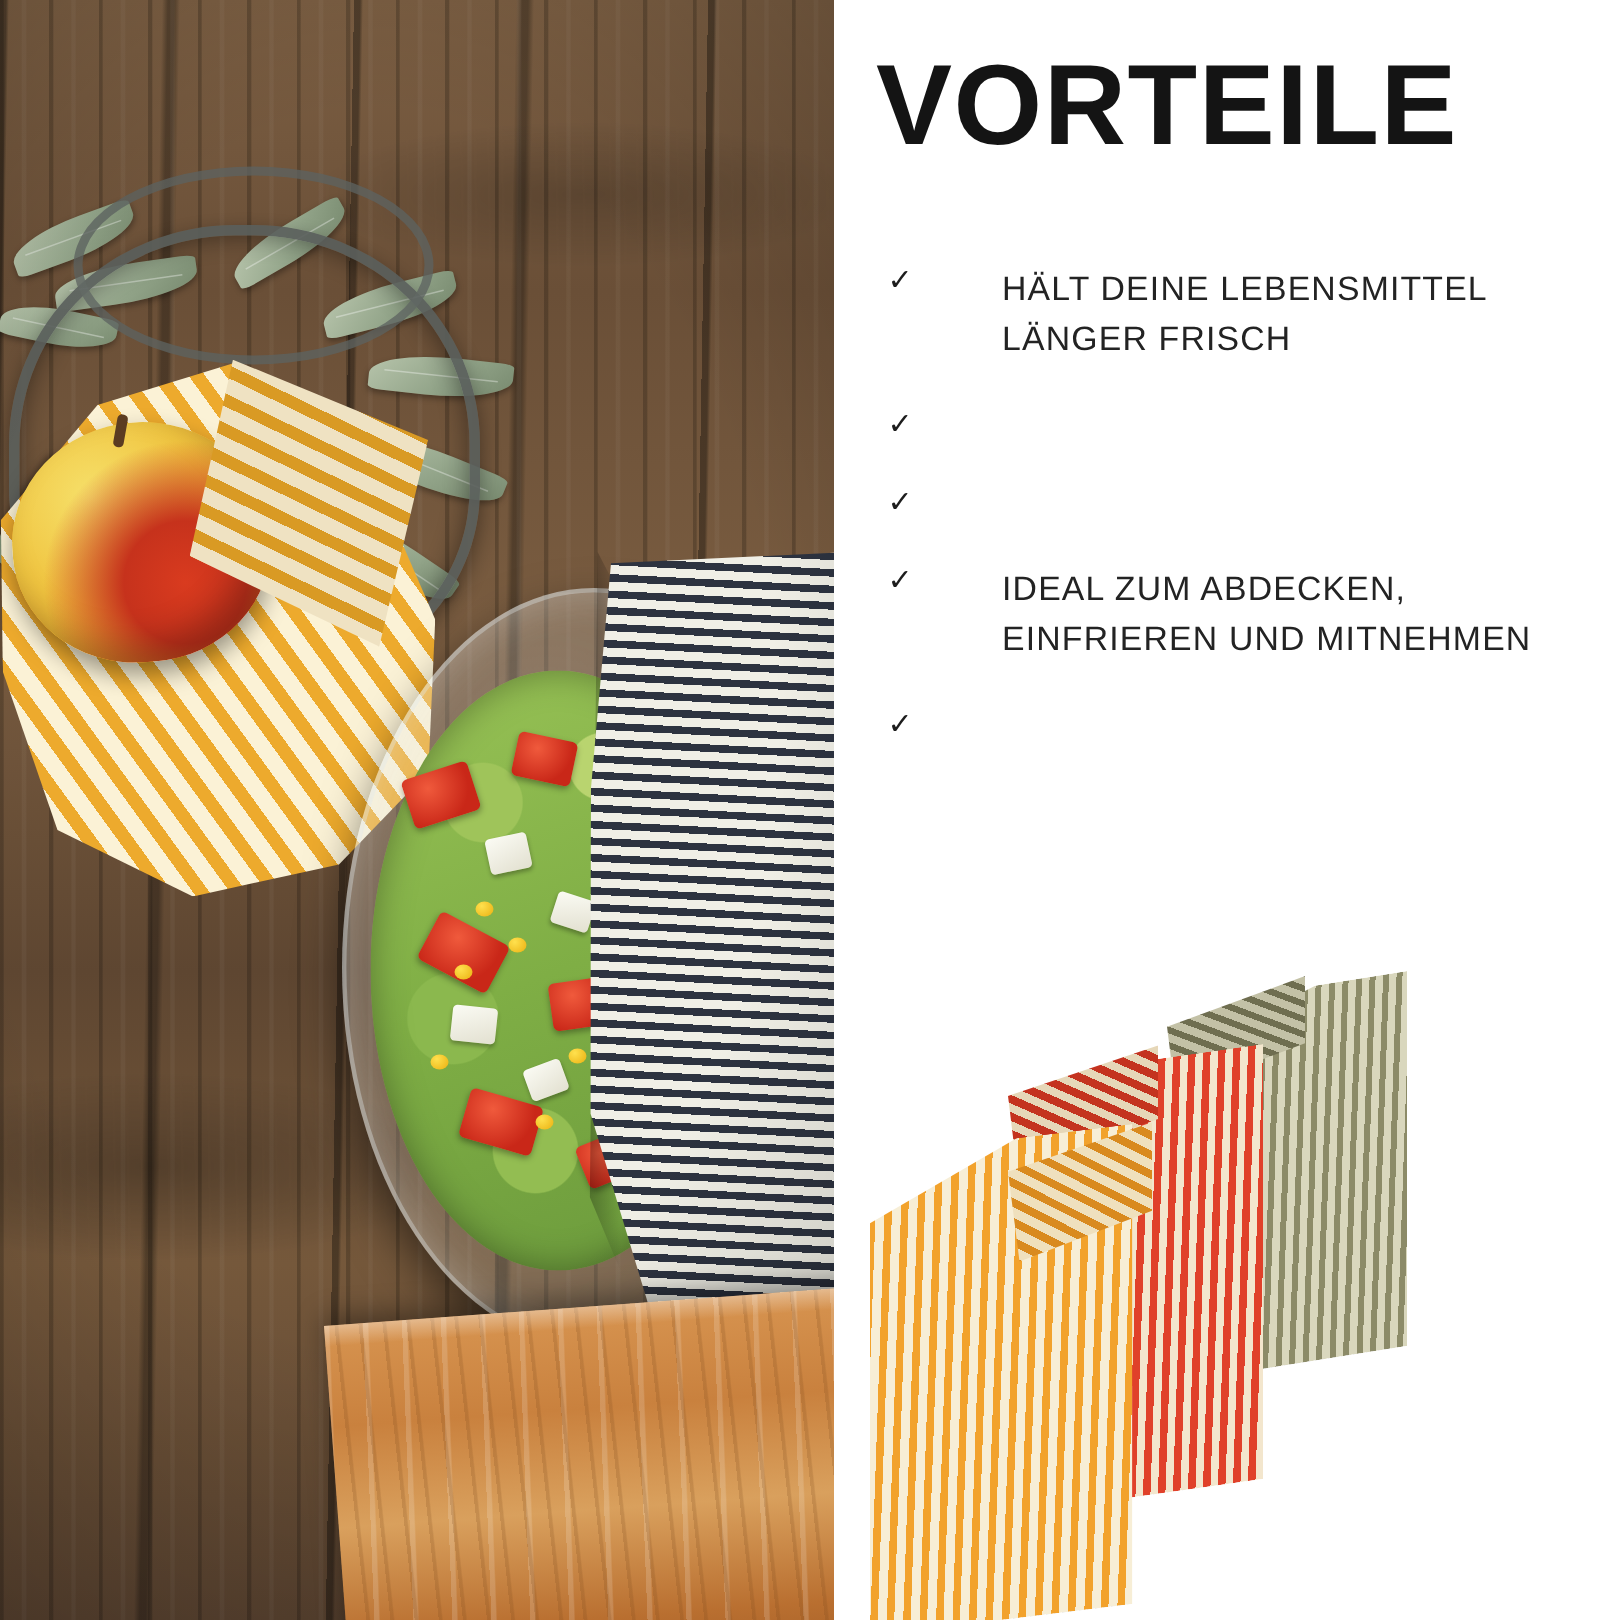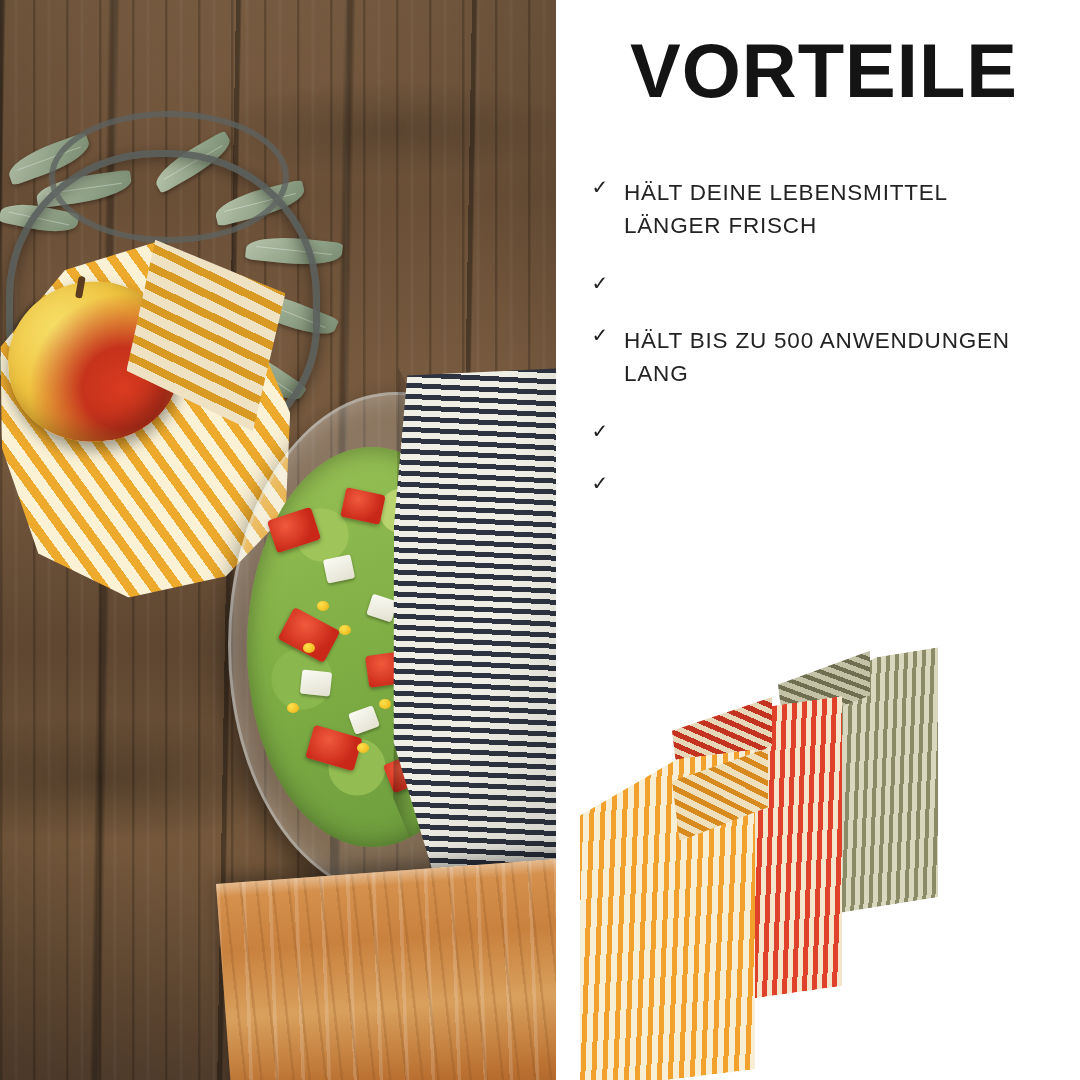--- a/index.html
+++ b/index.html
@@ -276,21 +276,21 @@
   .title {
     position: absolute;
     left: 28px;
     top: 30px;
     width: 480px;
     font-size: 76px;
     line-height: 82px;
     font-weight: 700;
     letter-spacing: 1px;
     color: #141414;
-    text-align: center;
+    text-align: left;
   }
 
   .benefits {
     position: absolute;
     left: 34px;
     top: 176px;
     width: 470px;
     margin: 0;
     padding: 0;
     list-style: none;
@@ -312,20 +312,21 @@
     text-align: center;
     font-weight: 400;
   }
   .benefit-text {
     font-size: 22.5px;
     line-height: 33px;
     letter-spacing: 0.8px;
     color: #232323;
     text-transform: uppercase;
     max-width: 420px;
+    margin-left: 44px;
   }
 
   
   .products {
     position: absolute;
     left: 580px;
     top: 650px;
     width: 500px;
     height: 430px;
   }
@@ -477,24 +478,24 @@
     <ul class="benefits">
       <li class="benefit">
         <span class="check">✓</span>
         <span class="benefit-text">HÄLT DEINE LEBENSMITTEL LÄNGER FRISCH</span>
       </li>
       <li class="benefit">
         <span class="check">✓</span>
       </li>
       <li class="benefit">
         <span class="check">✓</span>
-        <span class="benefit-text">HÄLT BIS ZU 500 ANWENDUNGEN LANG</span>
       </li>
       <li class="benefit">
         <span class="check">✓</span>
+        <span class="benefit-text">IDEAL ZUM ABDECKEN, EINFRIEREN UND MITNEHMEN</span>
       </li>
       <li class="benefit">
         <span class="check">✓</span>
       </li>
     </ul>
   </div>
 
   <div class="products">
     <div class="sheet sheet-olive"></div>
     <div class="sheet sheet-olive-fold"></div>

